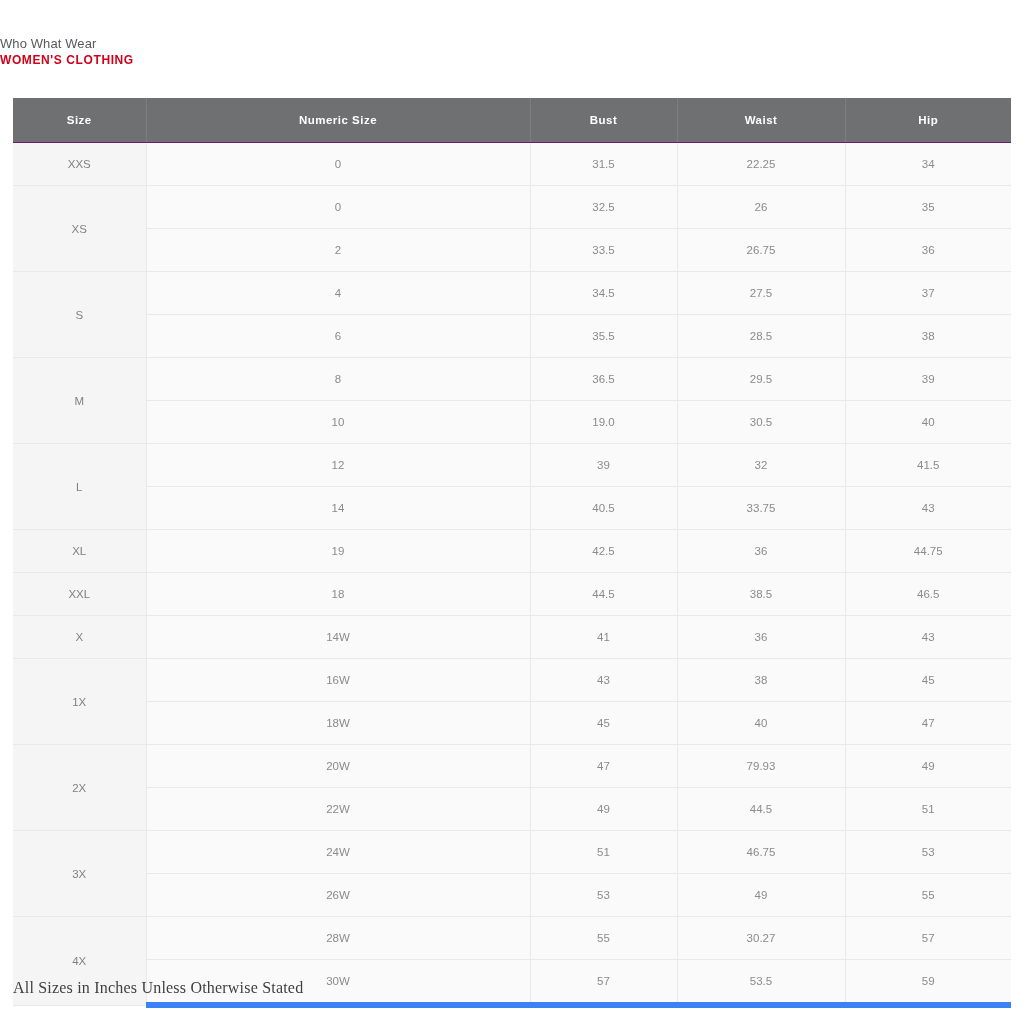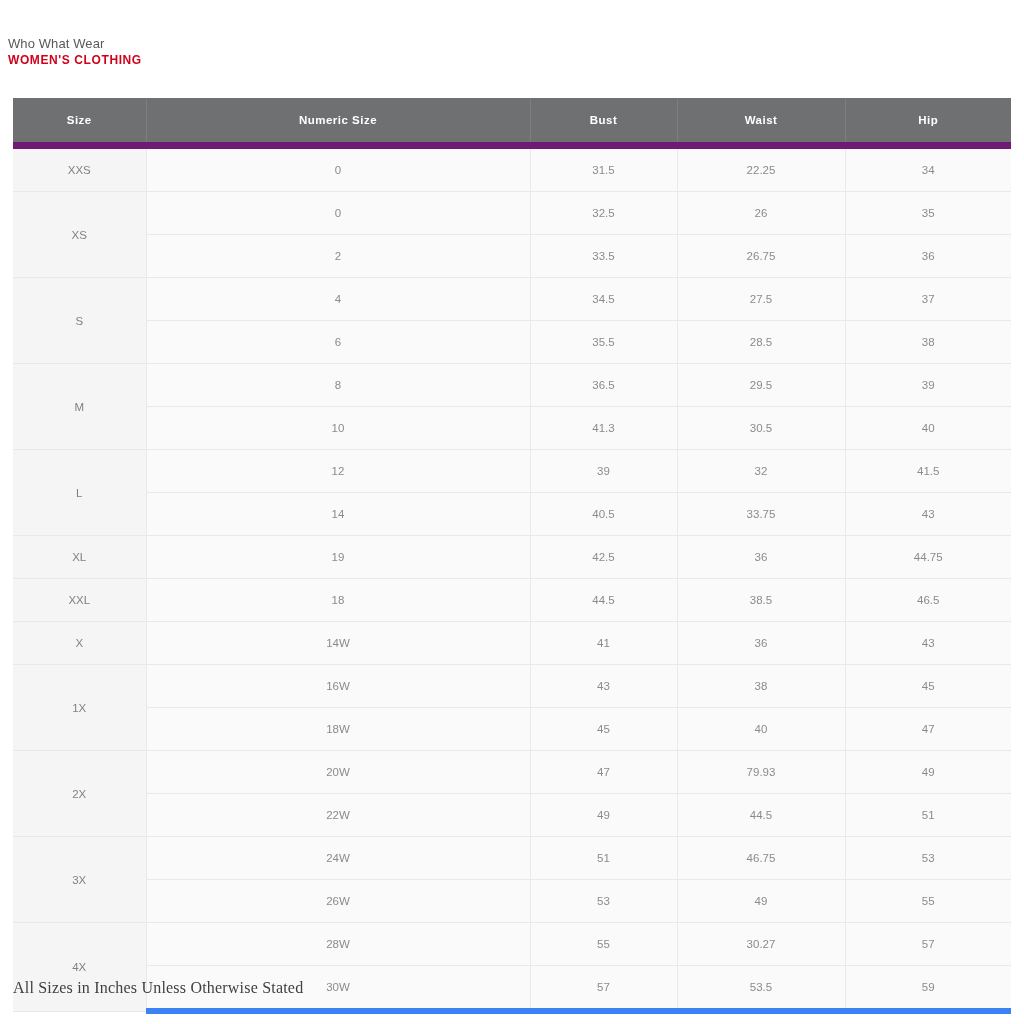--- a/index.html
+++ b/index.html
@@ -17,21 +17,20 @@
     height: 1024px;
     background: #ffffff;
     box-sizing: border-box;
   }
 
   .brand {
     position: absolute;
     left: 0px;
     top: 36px;
     width: 330px;
-    padding-left: 8px;
   }
 
   .brand-name {
     font-size: 13px;
     color: #58595b;
     line-height: 15px;
     letter-spacing: 0.1px;
     font-family: "Liberation Sans", sans-serif;
   }
 
@@ -60,21 +59,21 @@
   table.size-chart th {
     background: #6f7072;
     color: #ffffff;
     font-size: 11.5px;
     font-weight: bold;
     letter-spacing: 0.5px;
     height: 42px;
     text-align: center;
     vertical-align: middle;
     border-right: 1px solid #7d7e80;
-    border-bottom: 7px solid #701a75;
+    border-bottom: 1px solid #701a75;
   }
 
   table.size-chart th:last-child {
     border-right: none;
   }
 
   table.size-chart td {
     font-size: 11.5px;
     color: #8a8b8d;
     text-align: center;
@@ -200,21 +199,21 @@
           </tr>
           <tr>
             <td class="size-cell" rowspan="2">M</td>
             <td>8</td>
             <td>36.5</td>
             <td>29.5</td>
             <td>39</td>
           </tr>
           <tr>
             <td>10</td>
-            <td>41.3</td>
+            <td>19.0</td>
             <td>30.5</td>
             <td>40</td>
           </tr>
           <tr>
             <td class="size-cell" rowspan="2">L</td>
             <td>12</td>
             <td>39</td>
             <td>32</td>
             <td>41.5</td>
           </tr>

